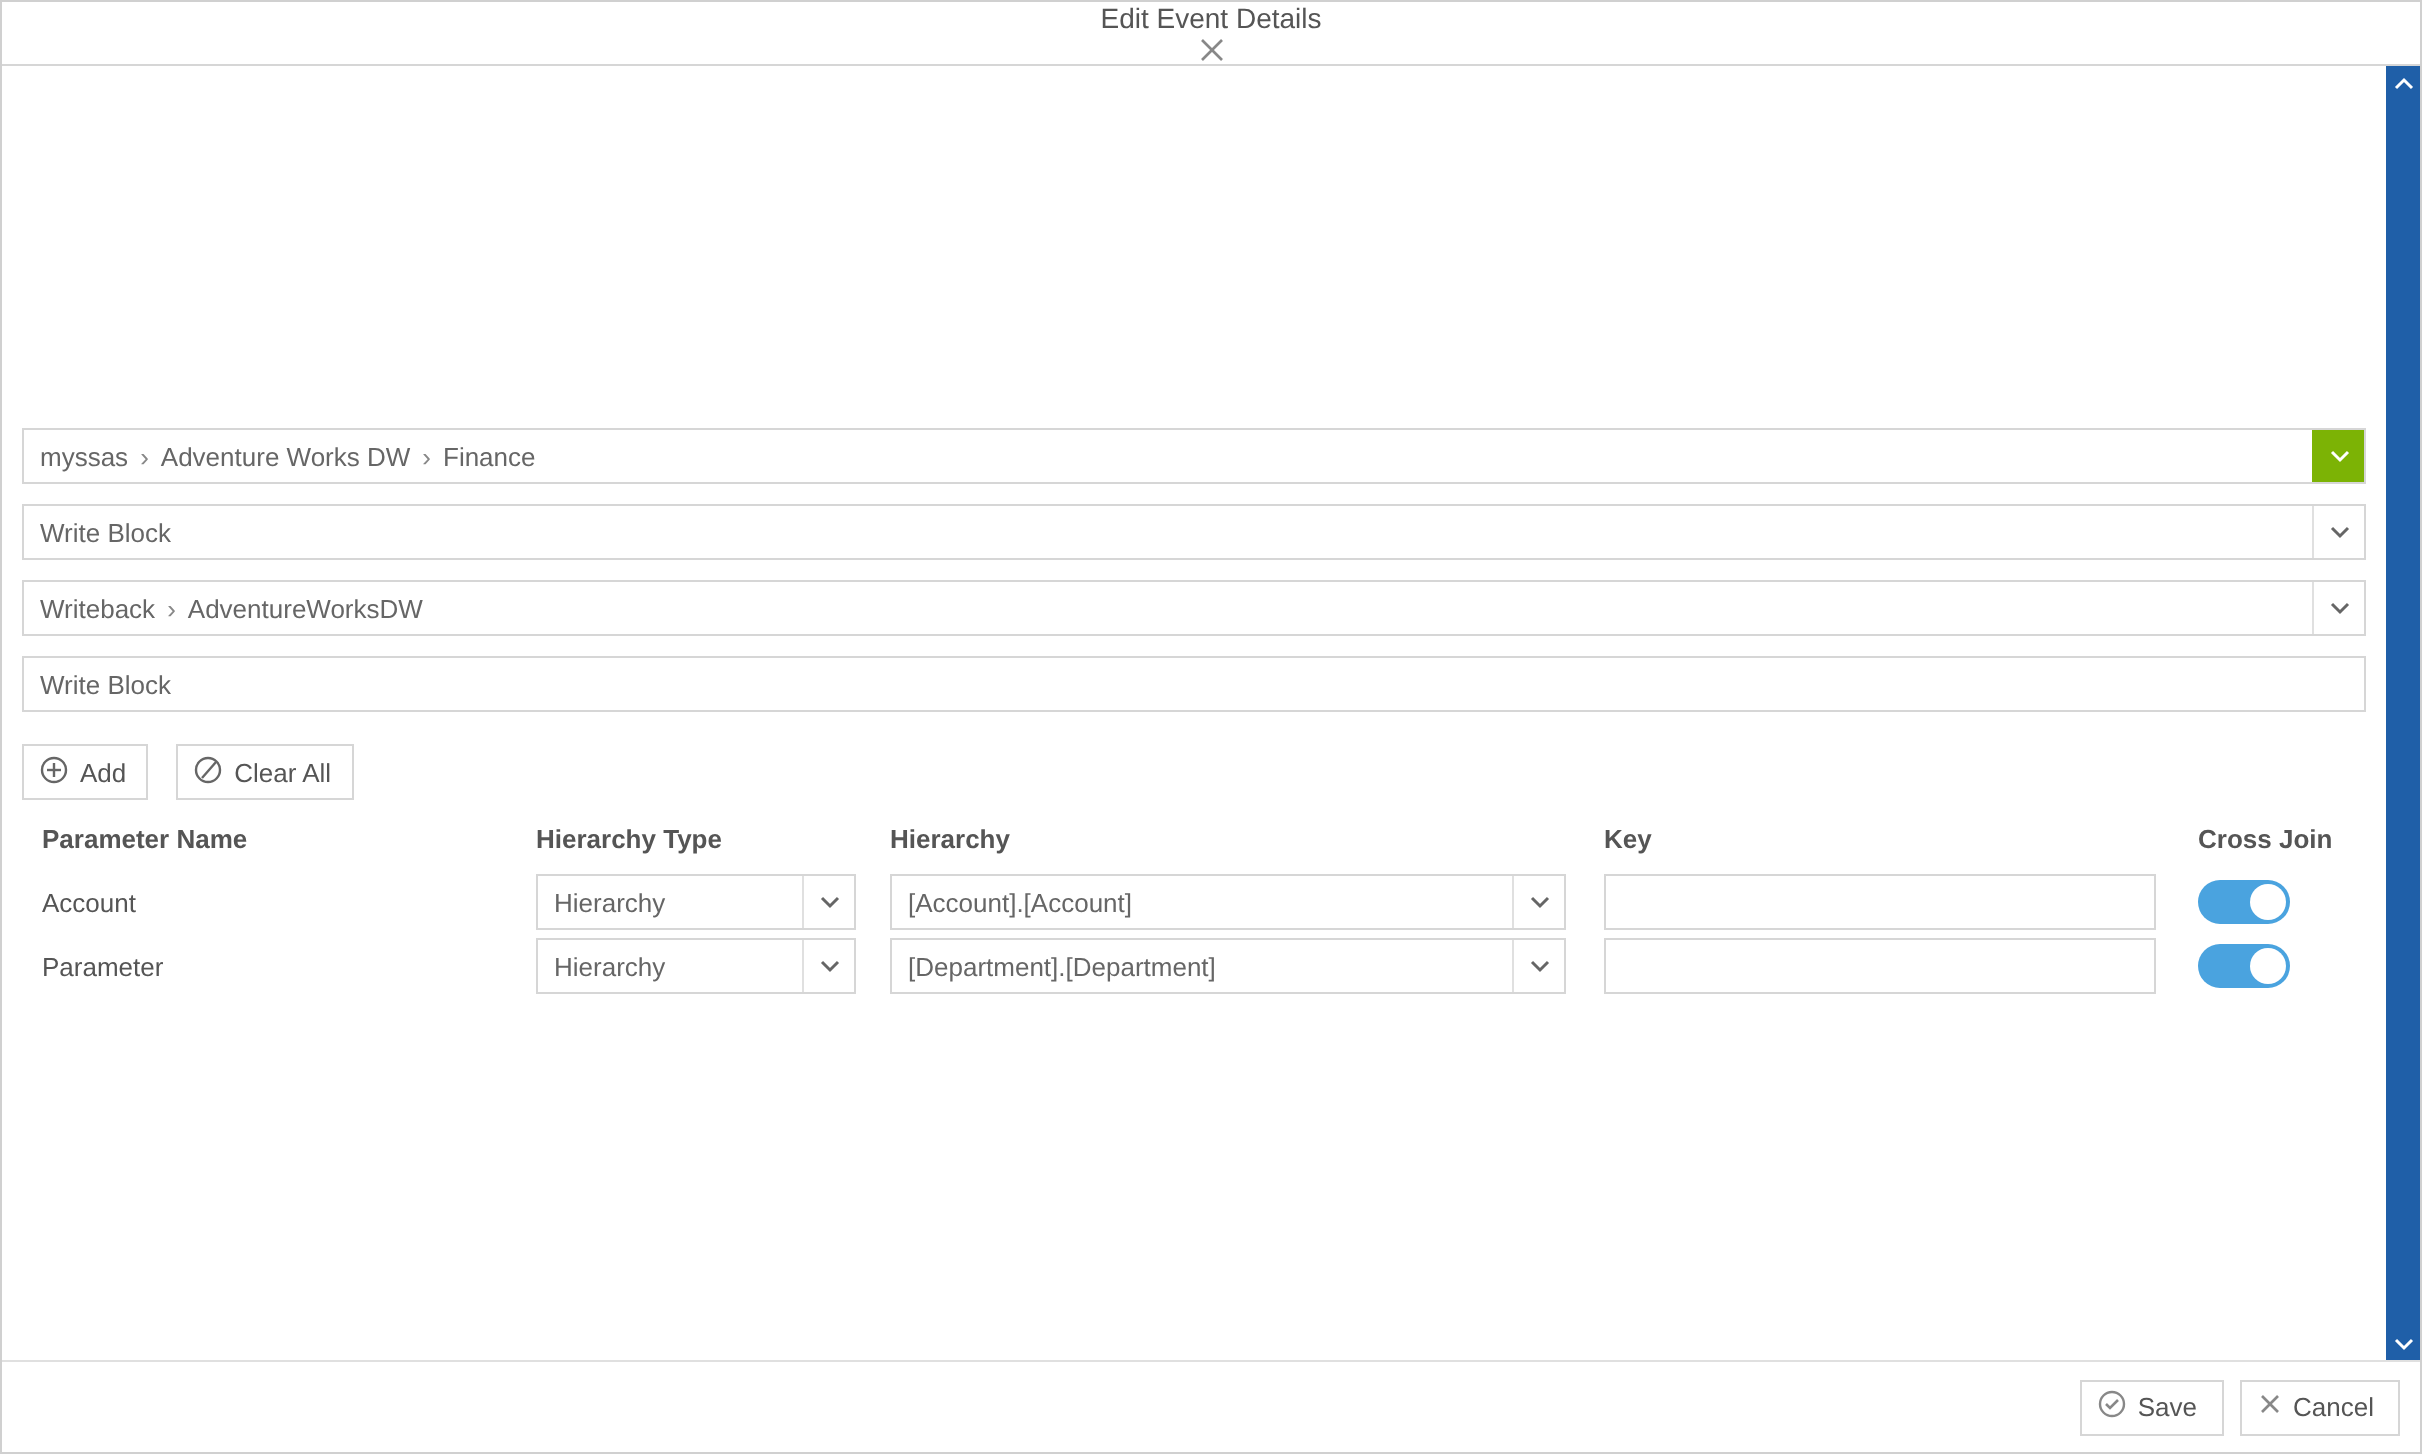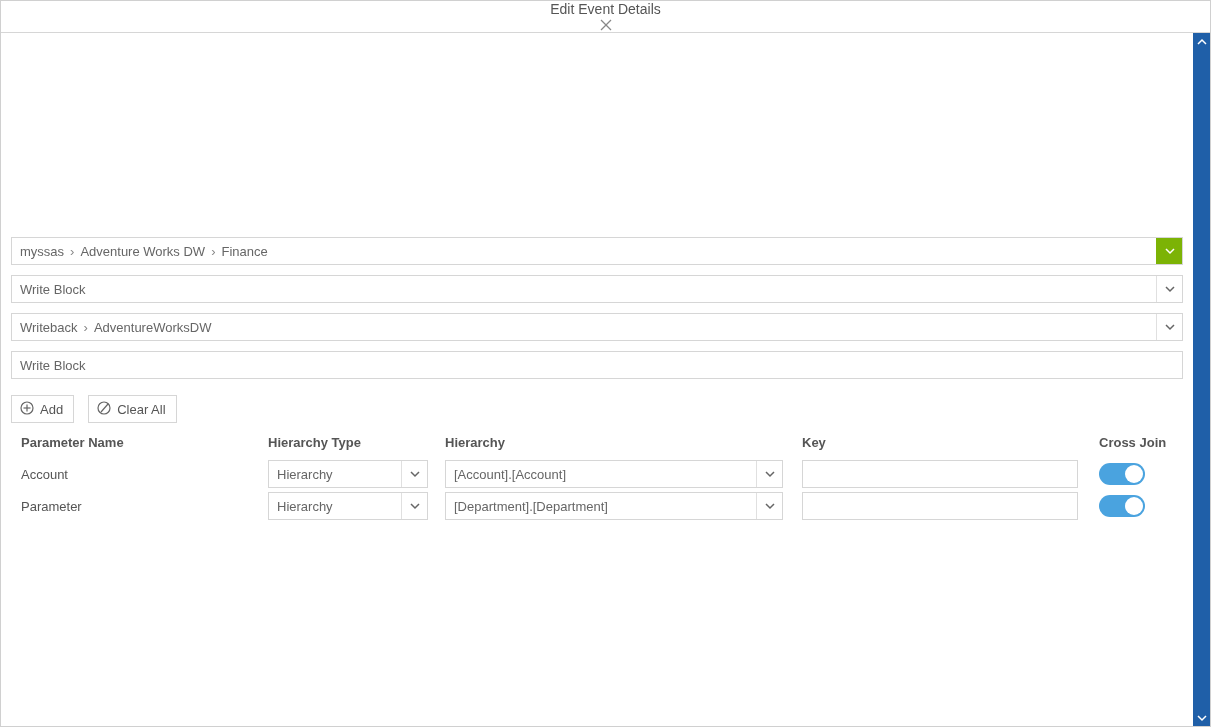--- a/index.html
+++ b/index.html
@@ -381,14 +381,34 @@
           </svg>
       </div>
       <div class="cap bottom">
         <svg width="10" height="10" viewBox="0 0 10 10">
             <polyline points="1,3 5,7 9,3" fill="none" stroke="#fff" stroke-width="1.5"></polyline>
           </svg>
       </div>
     </div>
   </div>
 
+  <div class="footer">
+    <div class="btn">
+      <span>
+        <svg width="14" height="14" viewBox="0 0 14 14">
+            <circle cx="7" cy="7" r="6" fill="none" stroke="#888" stroke-width="1.2"></circle>
+            <polyline points="4,7 6,9 10,5" fill="none" stroke="#888" stroke-width="1.3"></polyline>
+          </svg>
+      </span>
+      <span>Save</span>
+    </div>
+    <div class="btn">
+      <span>
+        <svg width="12" height="12" viewBox="0 0 12 12">
+            <line x1="2" y1="2" x2="10" y2="10" stroke="#888" stroke-width="1.3"></line>
+            <line x1="10" y1="2" x2="2" y2="10" stroke="#888" stroke-width="1.3"></line>
+          </svg>
+      </span>
+      <span>Cancel</span>
+    </div>
+  </div>
 
 </div>
 
 </body></html>

